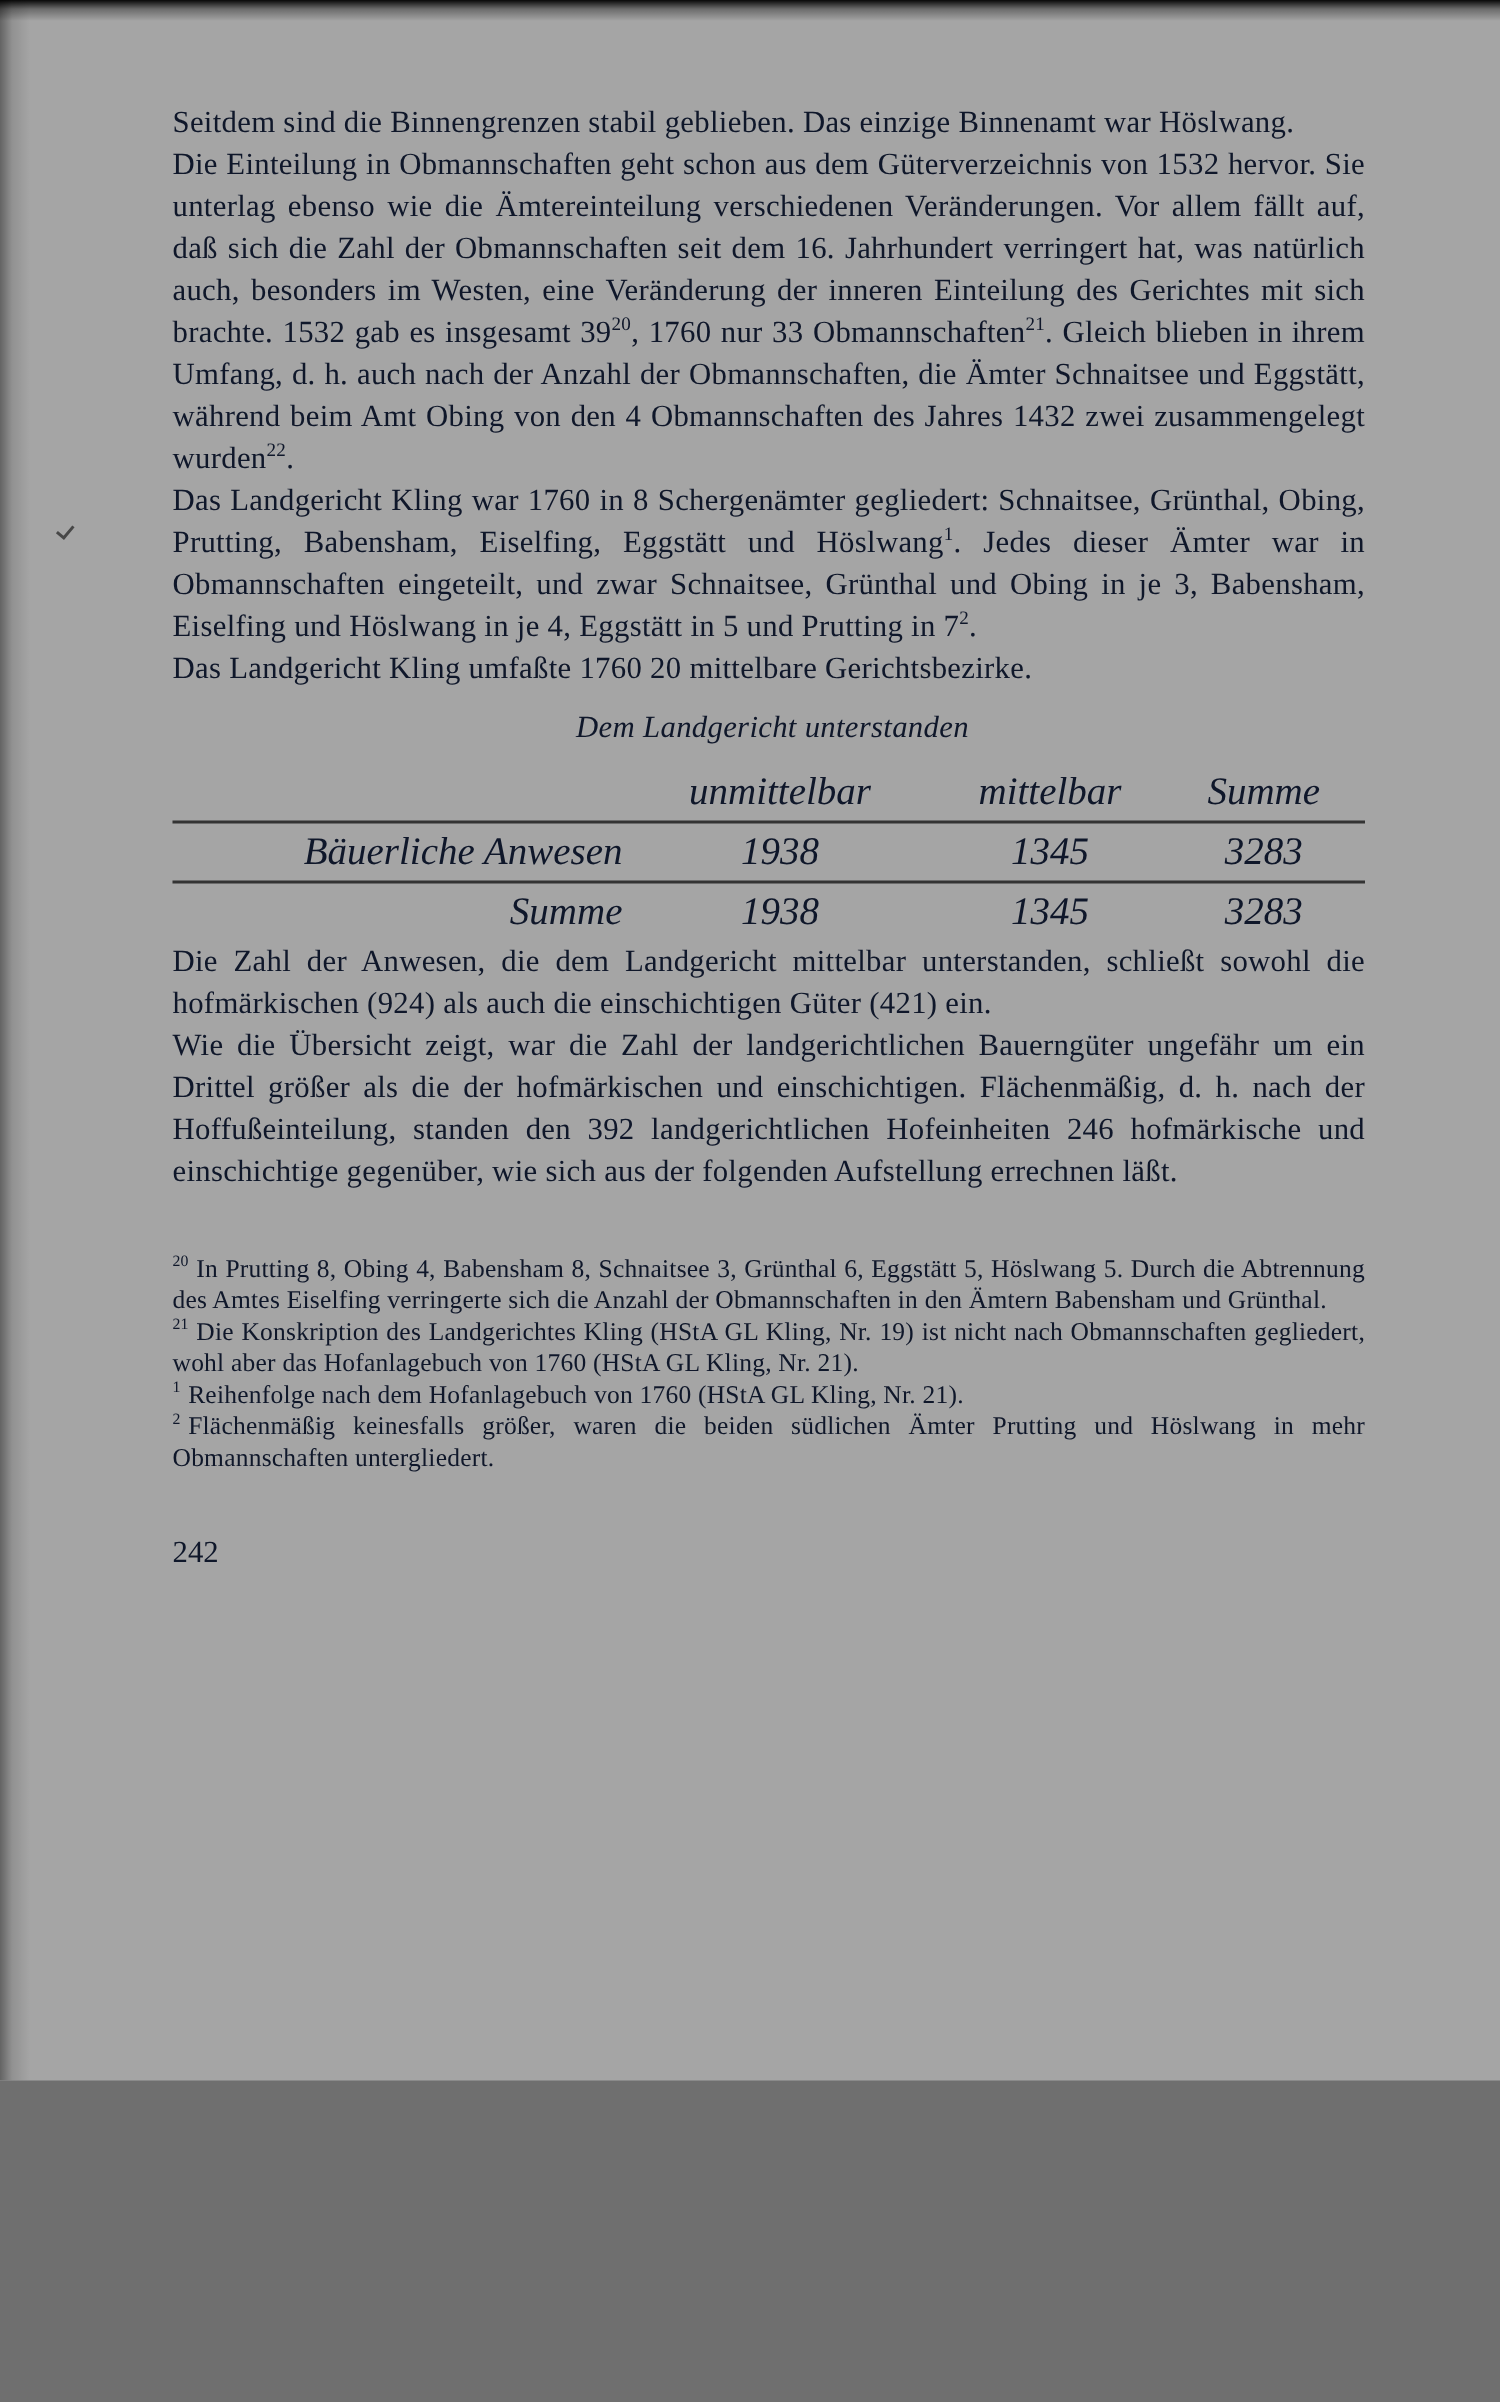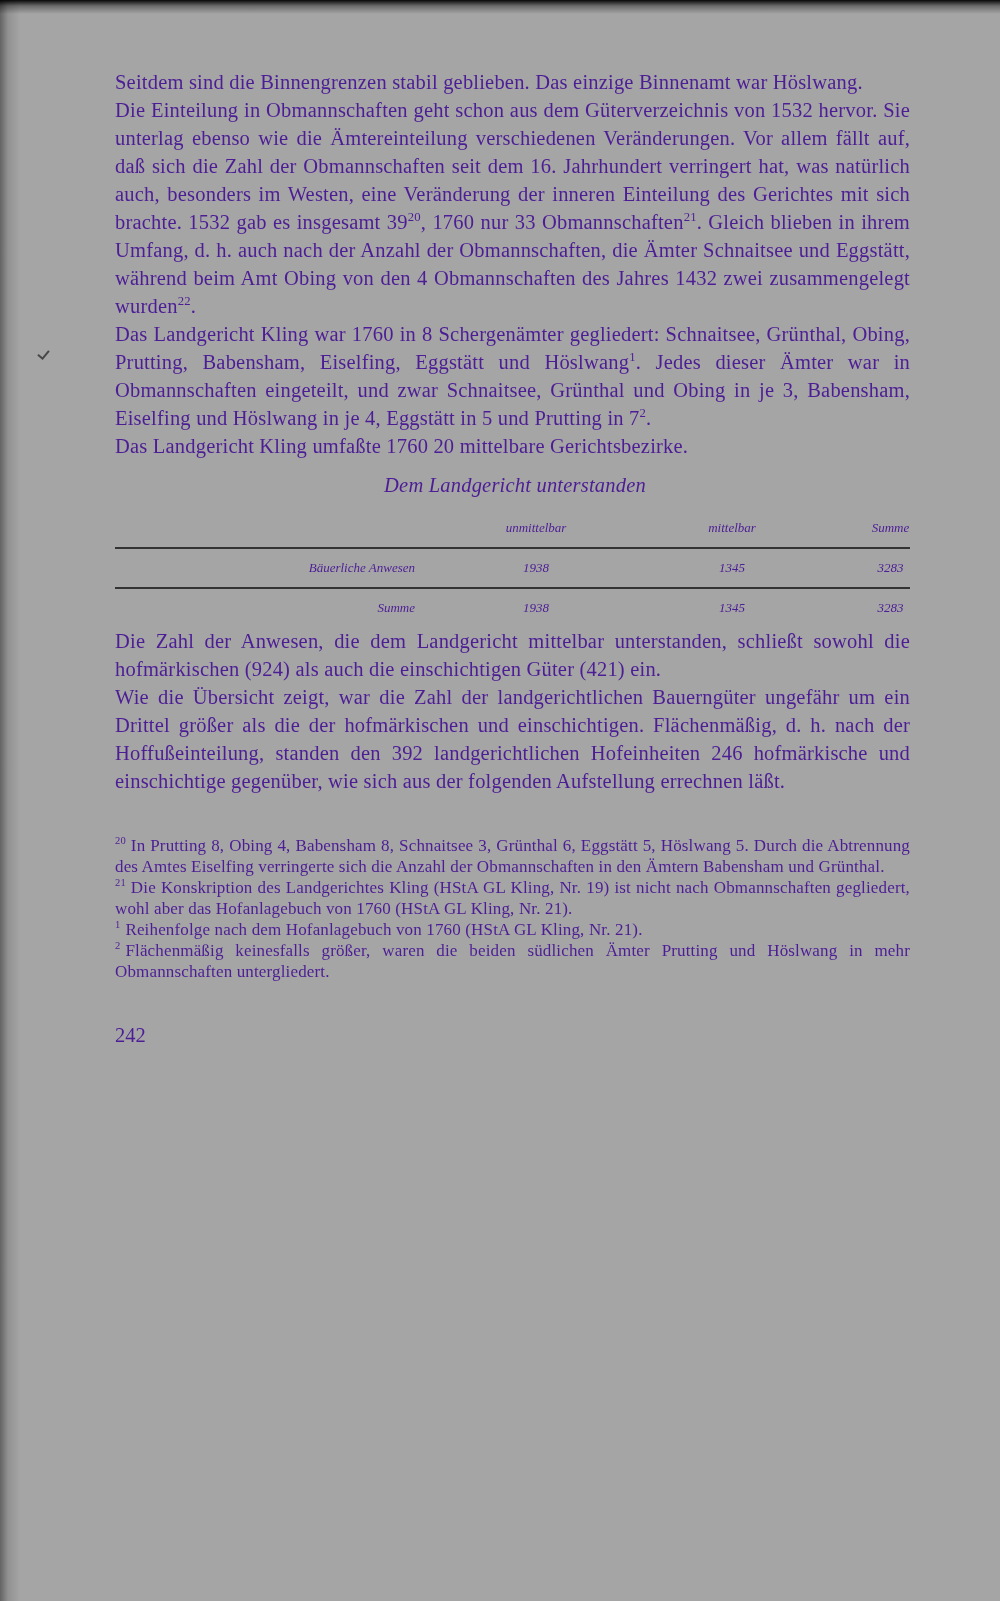--- a/index.html
+++ b/index.html
@@ -5,23 +5,23 @@
   html, body { margin: 0; padding: 0; }
   body {
     width: 1000px;
     height: 1601px;
     background: #6f6f6f;
     font-family: "Liberation Serif", "DejaVu Serif", serif;
   }
   .page {
     position: relative;
     width: 1000px;
-    height: 1601px;
+    height: 1387px;
     background: #a5a5a5;
-    color: #4c1d95;
+    color: #0f172a;
     overflow: hidden;
   }
   .edge-top {
     position: absolute; top: 0; left: 0; width: 100%; height: 14px;
     background: linear-gradient(180deg, rgba(0,0,0,0.95) 0px, rgba(0,0,0,0.35) 6px, rgba(0,0,0,0) 14px);
     pointer-events: none;
   }
   .edge-left {
     position: absolute; top: 0; left: 0; width: 20px; height: 100%;
     background: linear-gradient(90deg, rgba(0,0,0,0.40) 0px, rgba(0,0,0,0.12) 8px, rgba(0,0,0,0) 20px);
@@ -66,23 +66,22 @@
     margin-bottom: 12px;
     text-align: center;
     font-size: 20.5px;
     letter-spacing: 0.2px;
   }
   .trow {
     display: grid;
     grid-template-columns: 300px 210px 150px 135px;
     align-items: baseline;
     padding: 6px 0;
-    font-size: 13px;
+    font-size: 26px;
     line-height: 26px;
-    gap: 16px;
   }
   .tcell.label { text-align: right; }
   .tcell.num { text-align: center; }
   .rule {
     height: 2px;
     background: #333333;
   }
   .after-table { margin-top: 24px; }
   .footnotes { margin-top: 40px; }
   p.footnote {

